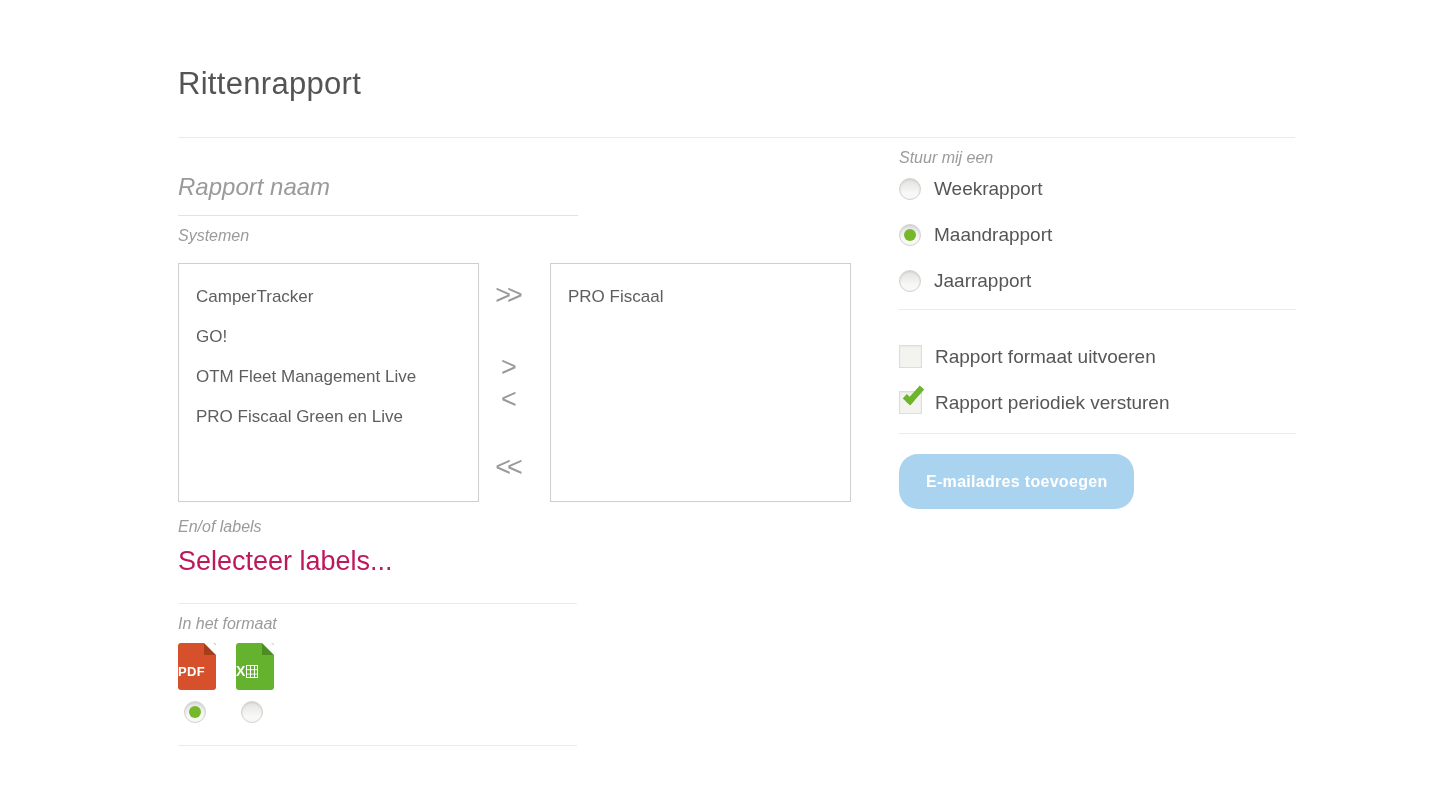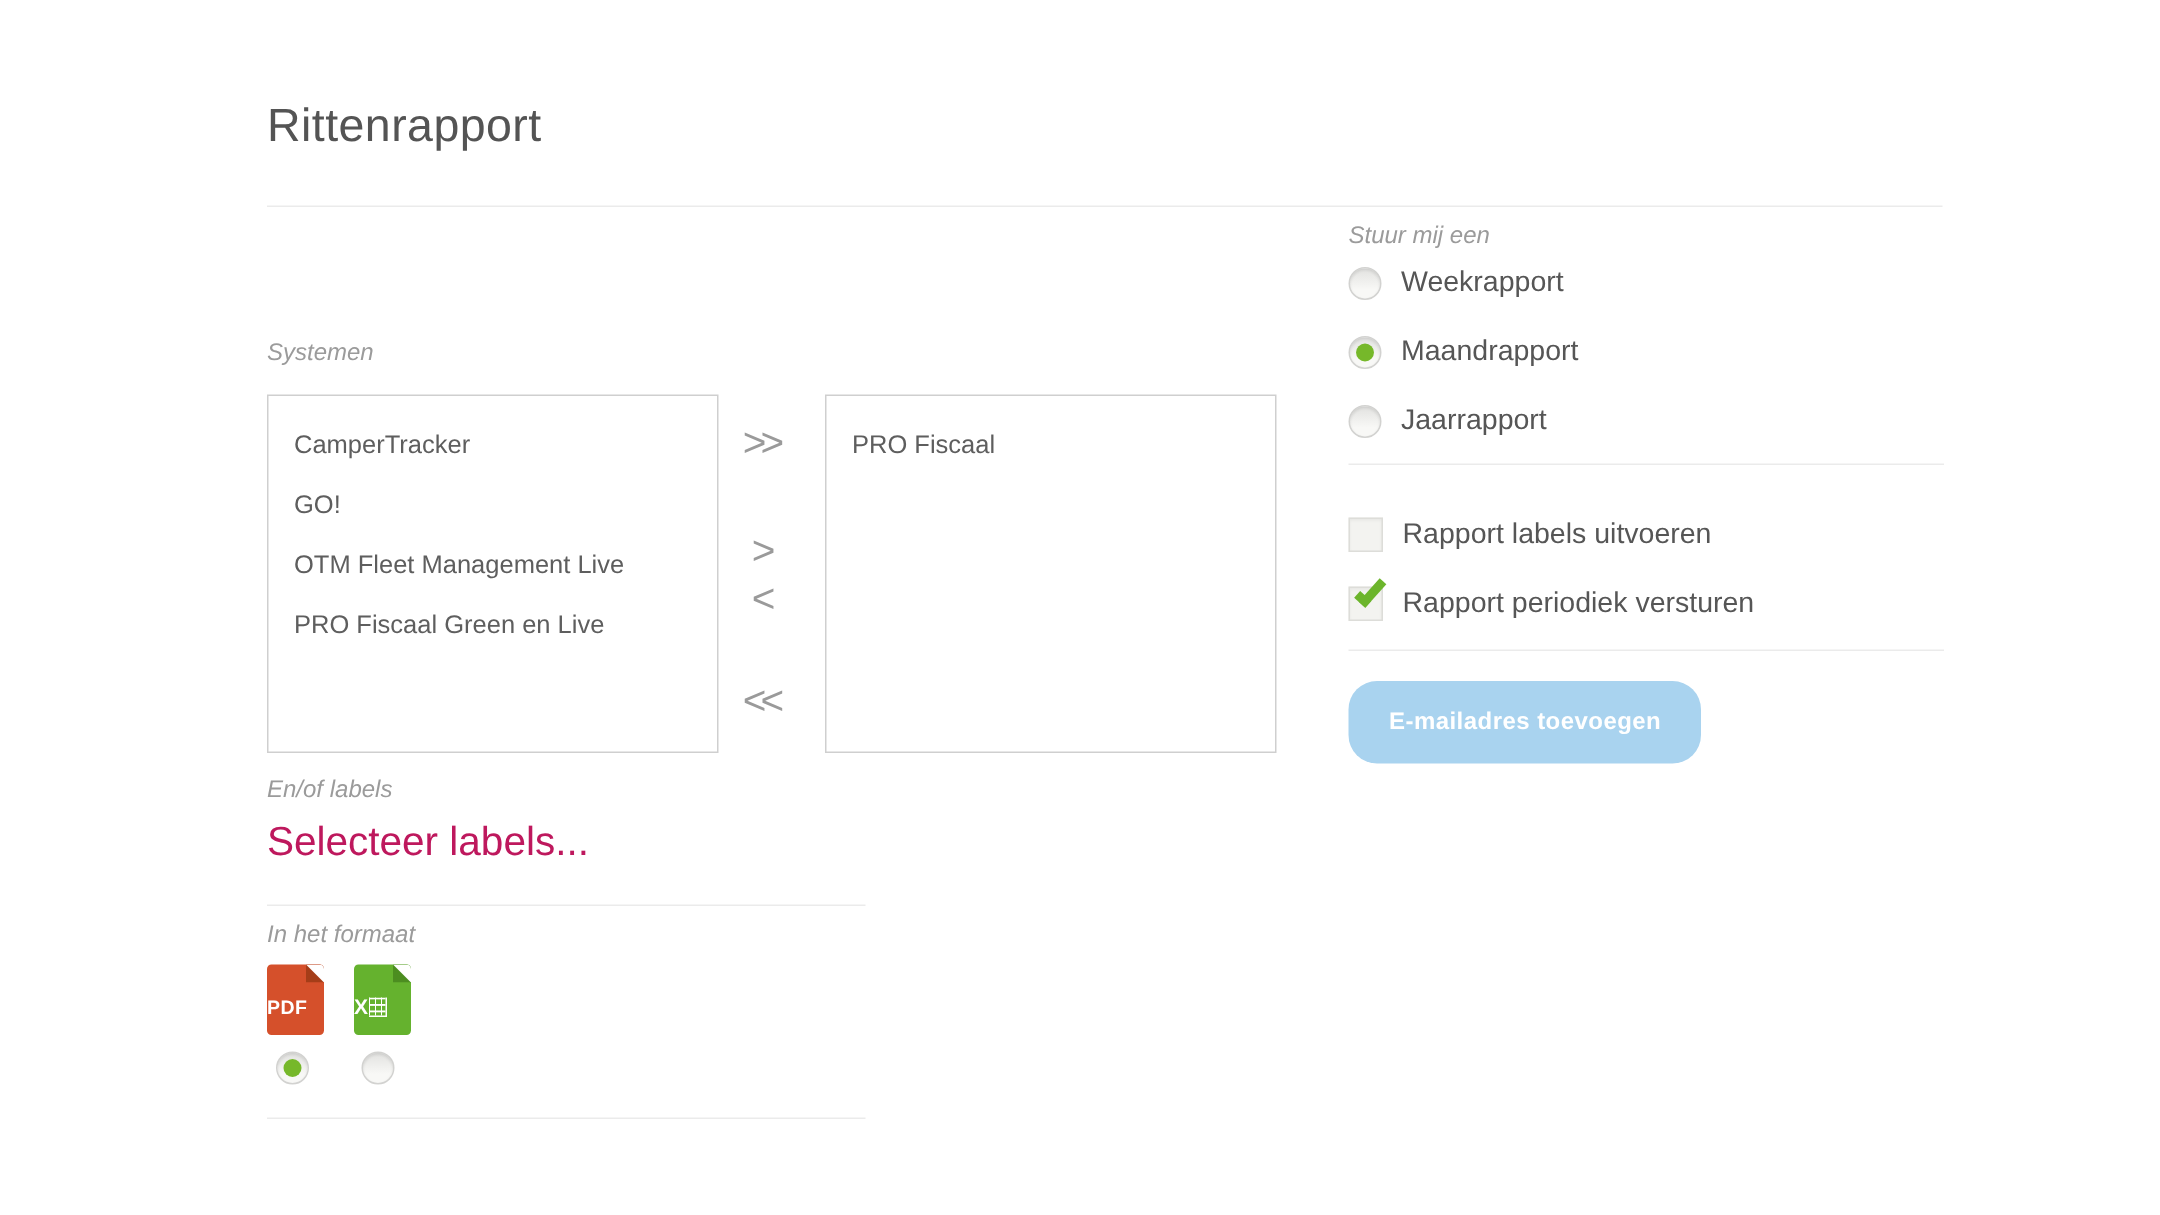--- a/index.html
+++ b/index.html
@@ -98,20 +98,21 @@
     letter-spacing:0.3px; cursor:pointer; }
 </style>
 </head>
 <body>
 
 <div class="page">
 
   <h1 class="page-title">Rittenrapport</h1>
   <div class="divider top"></div>
 
+  <input class="report-name-input" type="text" placeholder="Rapport naam" style="">
 
   <div class="small-label lbl-systems">Systemen</div>
 
   <div class="listbox available">
     <div class="list-item">CamperTracker</div>
     <div class="list-item">GO!</div>
     <div class="list-item">OTM Fleet Management Live</div>
     <div class="list-item">PRO Fiscaal Green en Live</div>
   </div>
 
@@ -161,21 +162,21 @@
     <div class="radio"></div>
     <span class="row-label">Jaarrapport</span>
   </div>
 
   <div class="divider r-radio"></div>
 
   <div class="choice-row row-direct">
     <div class="checkbox">
       
     </div>
-    <span class="row-label">Rapport labels uitvoeren</span>
+    <span class="row-label">Rapport formaat uitvoeren</span>
   </div>
   <div class="choice-row row-periodic">
     <div class="checkbox checked">
       <span class="checkmark"></span>
     </div>
     <span class="row-label">Rapport periodiek versturen</span>
   </div>
 
   <div class="divider r-check"></div>
 

